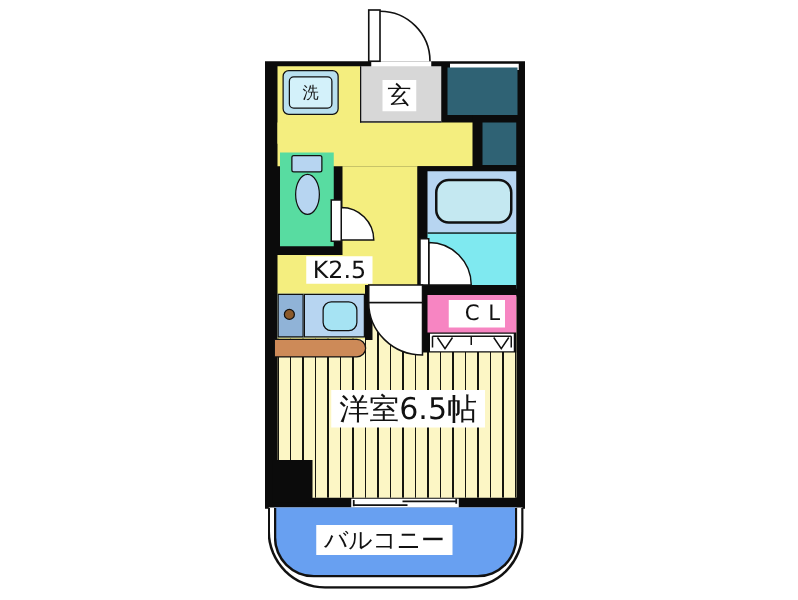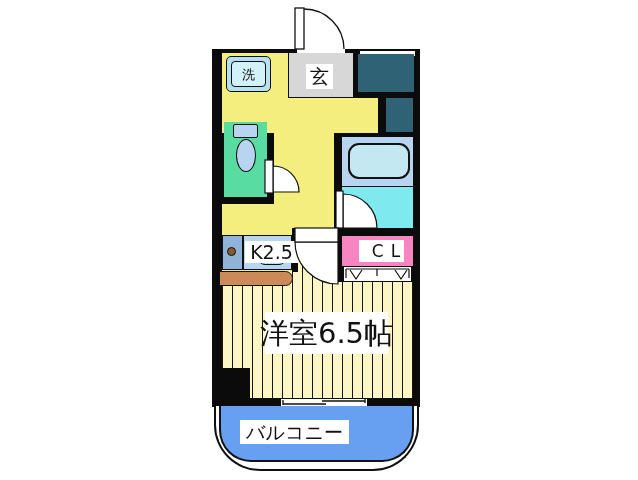--- a/index.html
+++ b/index.html
@@ -69,32 +69,32 @@
 <div class="abs wall" style="left:292px;top:228px;width:6px;height:44px;"></div>
 
 <div class="abs" style="left:222px;top:235px;width:21px;height:35px;background:#90b3d7;border:1px solid #111;"></div>
 <div class="abs" style="left:227px;top:247px;width:9px;height:9px;background:#8b5a2b;border:1px solid #111;border-radius:50%;"></div>
 <div class="abs" style="left:243px;top:235px;width:49px;height:35px;background:#b7d5f1;border:1px solid #111;"></div>
 <div class="abs" style="left:258px;top:241px;width:28px;height:24px;background:#a6e3f3;border:1px solid #111;border-radius:7px;"></div>
 <div class="abs" style="left:219px;top:271px;width:74px;height:15px;background:#cd8a58;border:1px solid #111;border-radius:0 9px 9px 0;"></div>
 
 <div class="abs wall" style="left:218px;top:368px;width:32px;height:34px;"></div>
 
-<div class="abs label-box" style="left:245px;top:205px;width:53px;height:22px;font-size:19px;margin-top:36px;">
+<div class="abs label-box" style="left:245px;top:205px;width:53px;height:22px;font-size:19px;">
   <span>K2.5</span>
 </div>
-<div class="abs label-box" style="left:265px;top:312px;width:123px;height:42px;font-size:29px;">
+<div class="abs label-box" style="left:265px;top:312px;width:123px;height:30px;font-size:24px;">
   <span>洋室6.5帖</span>
 </div>
 
 <div class="abs" style="left:281px;top:399px;width:86px;height:7px;background:#ffffff;"></div>
 
 <div class="abs" style="left:214px;top:406px;width:205px;height:65px;background:#ffffff;border:2px solid #111;border-top:none;border-radius:0 0 46px 46px;"></div>
 <div class="abs" style="left:219px;top:406px;width:195px;height:56px;background:#68a0f1;border:2px solid #111;border-top:none;border-radius:0 0 32px 32px;"></div>
-<div class="abs label-box" style="left:240px;top:420px;width:109px;height:24px;font-size:19px;">
+<div class="abs label-box" style="left:253px;top:420px;width:109px;height:24px;font-size:19px;">
   <span>バルコニー</span>
 </div>
 
 <svg width="638" height="480" viewBox="0 0 638 480">
 
   <path d="M304,9 A40,40 0 0 1 344,49" fill="none" stroke="#111" stroke-width="1.3"></path>
   <rect x="295" y="8" width="9" height="41" fill="#ffffff" stroke="#111" stroke-width="1.3"></rect>
 
   <path d="M273,166 A26,26 0 0 1 299,192 L273,192 Z" fill="#ffffff" stroke="#111" stroke-width="1.2"></path>
   <rect x="265" y="160" width="8" height="33" fill="#ffffff" stroke="#111" stroke-width="1.2"></rect>

